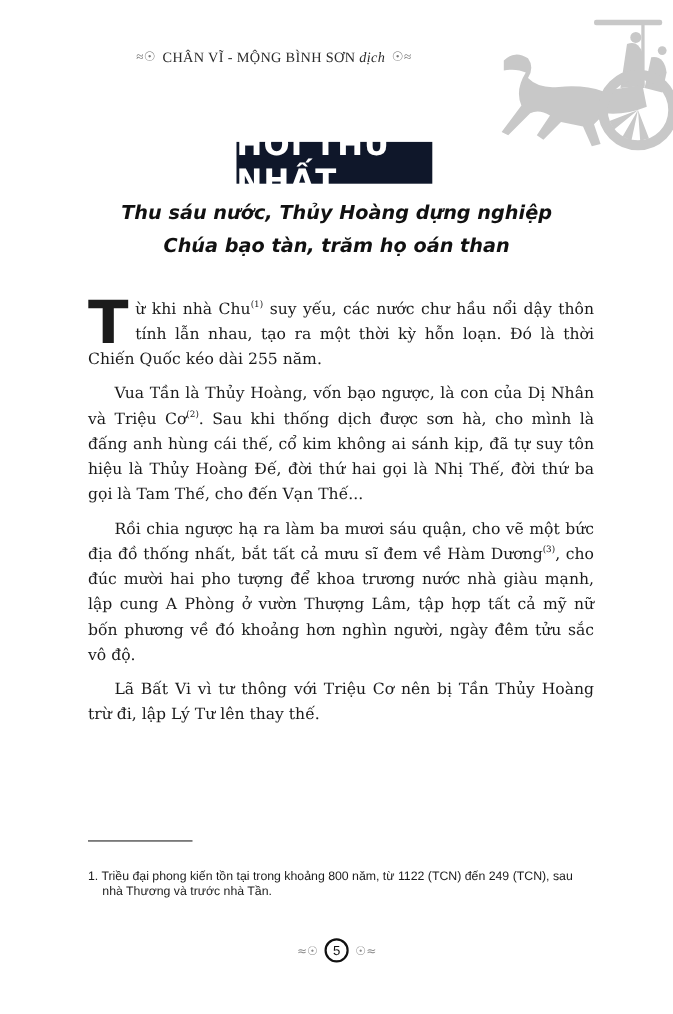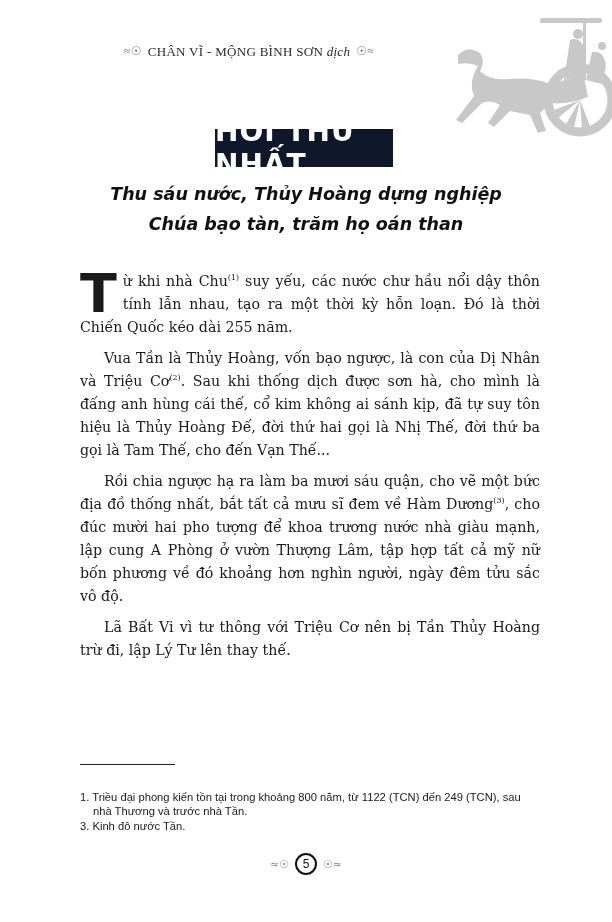--- a/index.html
+++ b/index.html
@@ -68,20 +68,19 @@
   </p>
   <p>
     <span>Rồi chia ngược hạ ra làm ba mươi sáu quận, cho vẽ một bức địa đồ thống nhất, bắt tất cả mưu sĩ đem về Hàm Dương</span><sup>(3)</sup><span>, cho đúc mười hai pho tượng để khoa trương nước nhà giàu mạnh, lập cung A Phòng ở vườn Thượng Lâm, tập hợp tất cả mỹ nữ bốn phương về đó khoảng hơn nghìn người, ngày đêm tửu sắc vô độ.</span>
   </p>
   <p>Lã Bất Vi vì tư thông với Triệu Cơ nên bị Tần Thủy Hoàng trừ đi, lập Lý Tư lên thay thế.</p>
 </div>
 
 <div class="fn-rule"></div>
 <div class="footnotes">
   <div class="fn">1. Triều đại phong kiến tồn tại trong khoảng 800 năm, từ 1122 (TCN) đến 249 (TCN), sau nhà Thương và trước nhà Tần.</div>
-  <div class="fn">3. Kinh đô nước Tần.</div>
 </div>
 
 <div class="page-num-wrap">
   <span class="pn-orn">≈☉</span>
   <span class="page-num">5</span>
   <span class="pn-orn">☉≈</span>
 </div>
 
 </body></html>

